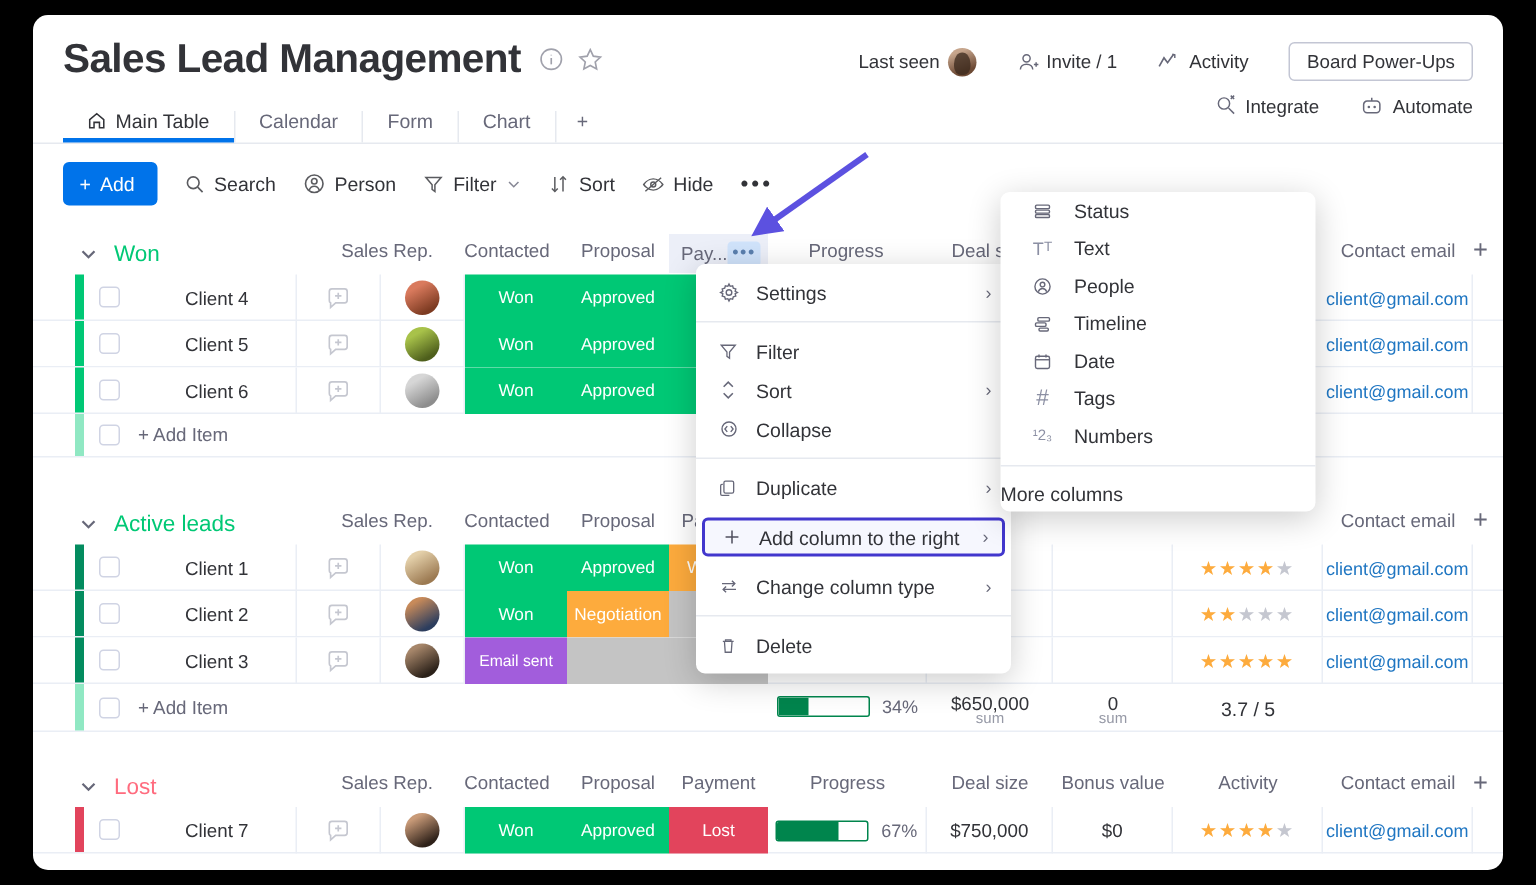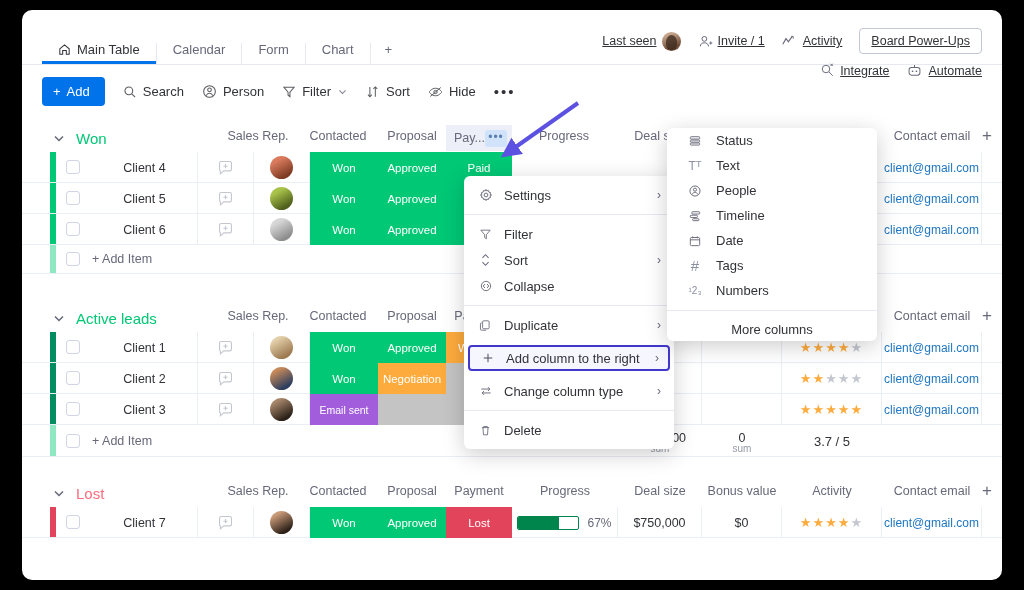--- a/index.html
+++ b/index.html
@@ -25,21 +25,21 @@
     font-size: 27px; font-weight: bold; color: #323338;
     letter-spacing: -0.4px;
   }
   .title-icons { display: flex; align-items: center; gap: 9px; margin-left: 12px; margin-top: 4px;}
   .icon-circle-i, .icon-star { width: 17px; height: 17px; opacity: .62; }
 
   .header-right {
     position: absolute; right: 20px; top: 18px;
     display: flex; flex-direction: column; align-items: flex-end; gap: 9px;
   }
-  .hr-row1, .hr-row2 { display: flex; align-items: center; gap: 17px; font-size: 12.5px; color: #323338; text-decoration: underline; }
+  .hr-row1, .hr-row2 { display: flex; align-items: center; gap: 27px; font-size: 12.5px; color: #323338; }
   .hr-item { display: flex; align-items: center; gap: 5px; cursor: pointer; }
   .avatar-sm {
     width: 19px; height: 19px; border-radius: 50%;
     background: linear-gradient(160deg,#c6a58c 20%, #6d4a35 75%);
     display: inline-block; position: relative; overflow: hidden;
   }
   .avatar-sm::after{
     content:""; position:absolute; left:4px; top:3px; width:11px; height:15px;
     border-radius:50% 50% 40% 40%; background:#3b2a1e; opacity:.75;
   }
@@ -142,30 +142,47 @@
     margin: 7px 4px; height: 26px; padding-left: 10px;
   }
   .mi .gico { width: 15px; display:flex; justify-content:center; color:#676879; flex: none; }
 
   .col-menu {
     position: absolute; background: #fff; border-radius: 6px;
     box-shadow: 0 5px 22px rgba(0,0,0,.20); z-index: 50; padding: 0 0;
   }
   .cm-i { display:flex; align-items:center; gap: 13px; height: 25px; padding: 0 20px; font-size: 13px; color:#323338; cursor:pointer;}
   .cm-i .gico { width: 16px; display:flex; justify-content:center; color:#676879; font-size: 13px; flex:none;}
-  .cm-more { text-align:center; font-size:13px; color:#323338; padding: 11px 0 4px; cursor:pointer; border-top:1px solid #e6e9ef; margin-top:7px;}
+  .cm-more { text-align:left; font-size:13px; color:#323338; padding: 11px 0 4px; cursor:pointer; border-top:1px solid #e6e9ef; margin-top:7px;}
 
   .arrow-anno { position: absolute; z-index: 60; pointer-events: none; }
 </style>
 </head>
 <body>
 
 <div class="screen">
 
   <div class="board-header">
+    <div class="title-row">
+      <div class="board-title">Sales Lead Management</div>
+      <div class="title-icons">
+        <span>
+          <svg class="icon-circle-i" viewBox="0 0 20 20" fill="none" stroke="#676879" stroke-width="1.3">
+            <circle cx="10" cy="10" r="8"></circle>
+              <line x1="10" y1="6.5" x2="10" y2="7"></line>
+              <line x1="10" y1="9" x2="10" y2="14"></line>
+          </svg>
+        </span>
+        <span>
+          <svg class="icon-star" viewBox="0 0 20 20" fill="none" stroke="#676879" stroke-width="1.3">
+            <polygon points="10,2.5 12.4,7.6 18,8.3 13.9,12.1 15,17.6 10,14.9 5,17.6 6.1,12.1 2,8.3 7.6,7.6"></polygon>
+          </svg>
+        </span>
+      </div>
+    </div>
 
     <div class="header-right">
       <div class="hr-row1">
         <div class="hr-item">
           <span>Last seen</span>
           <span class="avatar-sm"></span>
         </div>
         <div class="hr-item">
           <svg width="15" height="15" viewBox="0 0 20 20" fill="none" stroke="#676879" stroke-width="1.3">
             <circle cx="8.5" cy="6.5" r="3.2"></circle>

